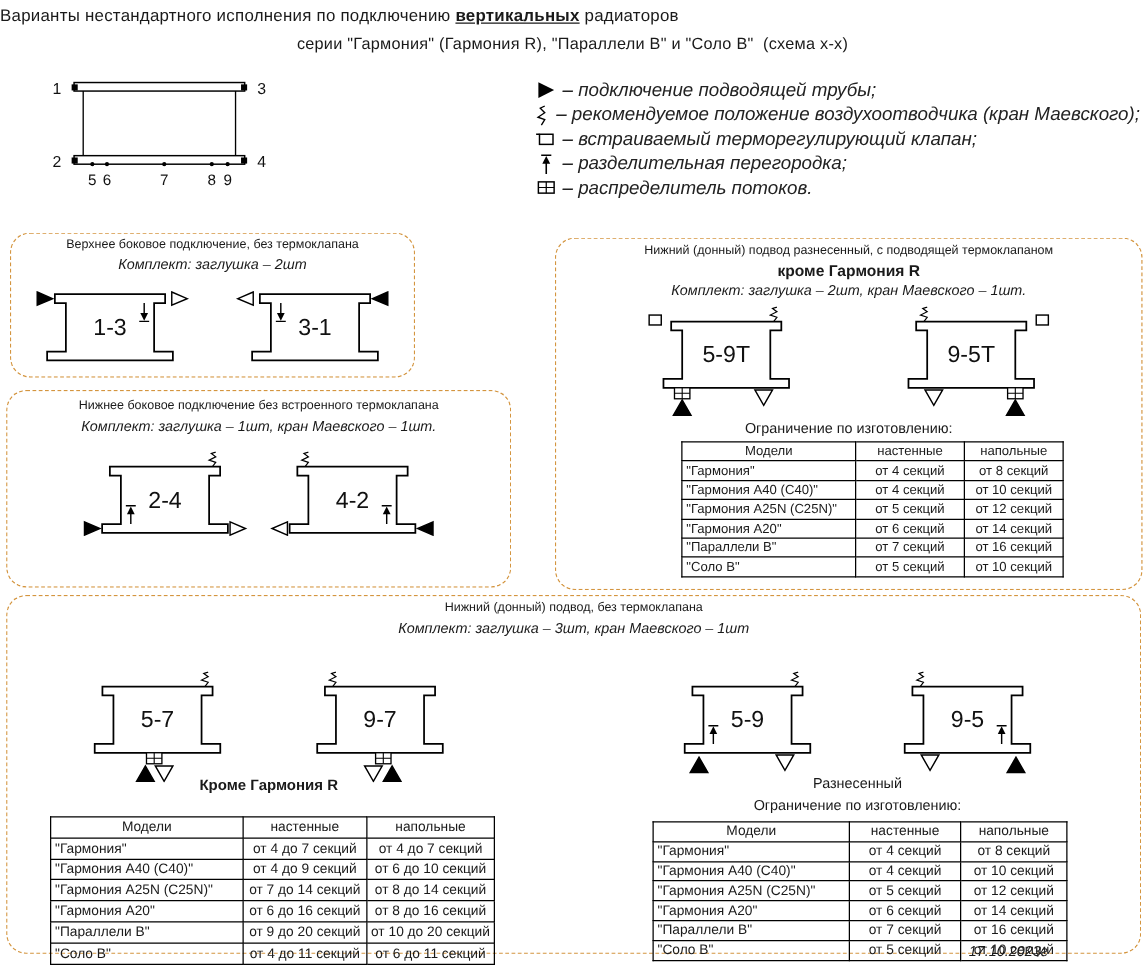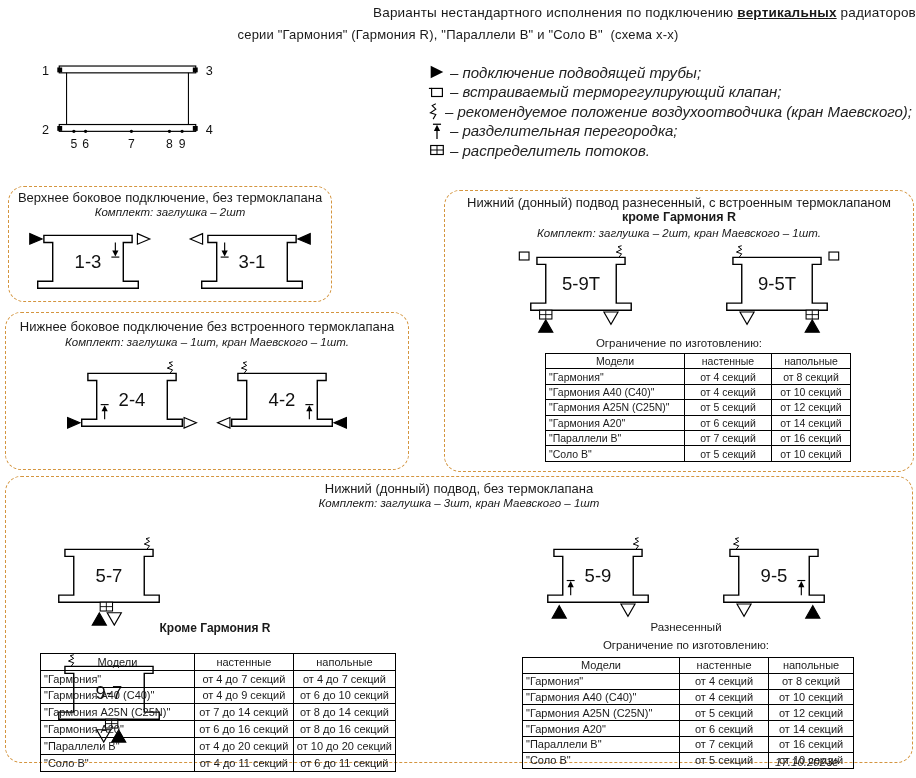--- a/index.html
+++ b/index.html
@@ -1,38 +1,38 @@
 <!DOCTYPE html>
 <html><head>
 <meta charset="utf-8">
 <style>
   html,body{margin:0;padding:0;background:#fff;}
   #page{position:relative;width:916px;height:778px;background:#fff;overflow:hidden;
         font-family:"Liberation Sans",sans-serif;color:#1a1a1a;}
-  .t1{position:absolute;top:5px;left:0;width:916px;text-align:right;font-size:13.5px;letter-spacing:.2px;}
+  .t1{position:absolute;top:5px;left:0;width:916px;text-align:left;font-size:13.5px;letter-spacing:.2px;}
   .t1 .u{font-weight:bold;text-decoration:underline;}
   .t2{position:absolute;top:27px;left:0;width:916px;text-align:center;font-size:13px;letter-spacing:.2px;}
   #overview{position:absolute;left:30px;top:56px;}
   #legend{position:absolute;left:424px;top:64px;width:488px;}
   .lrow{display:flex;align-items:center;margin-bottom:3.5px;height:16px;}
   .lic{width:26px;display:inline-flex;justify-content:center;}
   .ltx{font-style:italic;font-size:15px;white-space:nowrap;color:#222;}
   .box{position:absolute;border:1.6px dashed #d4953f;border-radius:16px;background:#fff;}
   #secA{left:8px;top:186px;width:322px;height:114px;}
   #secB{left:5px;top:312px;width:402px;height:156px;}
   #secC{left:444px;top:190px;width:468px;height:280px;}
   #secD{left:5px;top:476px;width:906px;height:285px;}
-  .st{position:absolute;left:0;width:100%;text-align:center;font-size:13px;white-space:nowrap;}
+  .st{position:absolute;left:0;width:100%;text-align:center;font-size:10px;white-space:nowrap;}
   .ss{position:absolute;left:0;width:100%;text-align:center;font-style:italic;font-size:11.5px;white-space:nowrap;}
   .sb{position:absolute;left:0;width:100%;text-align:center;font-size:12.5px;font-weight:bold;white-space:nowrap;}
   .rads{position:absolute;display:flex;}
   #radsA{left:0;top:36px;width:322px;justify-content:center;gap:14px;}
   #radsB{left:0;top:48px;width:402px;justify-content:center;}
   #radsC{left:0;top:54px;width:468px;justify-content:center;gap:46px;}
-  #radsDL{left:0;top:40px;width:100%;justify-content:center;gap:28px;flex-direction:column;}
+  #radsDL{left:0;top:40px;width:100%;justify-content:center;gap:28px;}
   #radsDR{left:0;top:40px;width:100%;justify-content:center;gap:26px;}
   #grpDL{position:absolute;left:28px;top:20px;width:362px;height:262px;}
   #grpDR{position:absolute;left:512px;top:20px;width:336px;height:262px;}
   .cap{position:absolute;left:0;width:100%;text-align:center;font-size:11.5px;white-space:nowrap;}
   table{border-collapse:collapse;table-layout:fixed;}
   td,th{border:1px solid #000;font-weight:normal;padding:0 3px;overflow:hidden;white-space:nowrap;}
   th{text-align:center;}
   td{text-align:left;}
   td.c{text-align:center;}
   .tbl{position:absolute;}
@@ -85,33 +85,33 @@
         <span class="lic">
           <svg width="18" height="18" viewBox="0 0 20 20">
             <polygon points="3,3 17,10 3,17" fill="#000"></polygon>
           </svg>
         </span>
         <span class="ltx">– подключение подводящей трубы;</span>
       </div>
       <div class="lrow">
         <span class="lic">
           <svg width="18" height="18" viewBox="0 0 20 20">
+            <polyline points="9,19 12,14 6,12 12,8 8,4 12,2" fill="none" stroke="#000" stroke-width="1.2"></polyline>
+          </svg>
+        </span>
+        <span class="ltx">– рекомендуемое положение воздухоотводчика (кран Маевского);</span>
+      </div>
+      <div class="lrow">
+        <span class="lic">
+          <svg width="18" height="18" viewBox="0 0 20 20">
             <rect x="4" y="6" width="12" height="9" fill="#fff" stroke="#000" stroke-width="1.3"></rect>
             <line x1="1" y1="6" x2="4" y2="6" stroke="#000" stroke-width="1.3"></line>
           </svg>
         </span>
         <span class="ltx">– встраиваемый терморегулирующий клапан;</span>
-      </div>
-      <div class="lrow">
-        <span class="lic">
-          <svg width="18" height="18" viewBox="0 0 20 20">
-            <polyline points="9,19 12,14 6,12 12,8 8,4 12,2" fill="none" stroke="#000" stroke-width="1.2"></polyline>
-          </svg>
-        </span>
-        <span class="ltx">– рекомендуемое положение воздухоотводчика (кран Маевского);</span>
       </div>
       <div class="lrow">
         <span class="lic">
           <svg width="18" height="18" viewBox="0 0 20 20">
             <line x1="10" y1="19" x2="10" y2="9" stroke="#000" stroke-width="1.4"></line>
             <polygon points="6.5,10 13.5,10 10,3" fill="#000"></polygon>
             <line x1="5.5" y1="2.5" x2="14.5" y2="2.5" stroke="#000" stroke-width="1.4"></line>
           </svg>
         </span>
         <span class="ltx">– разделительная перегородка;</span>
@@ -174,21 +174,21 @@
           <polygon points="26,64 12,70 26,76" fill="#fff" stroke="#000" stroke-width="1.3"></polygon>
           <line x1="116" y1="66" x2="116" y2="55" stroke="#000" stroke-width="1.3"></line>
           <polygon points="112.5,57 119.5,57 116,50" fill="#000"></polygon>
           <line x1="111.5" y1="49.4" x2="120.5" y2="49.4" stroke="#000" stroke-width="1.3"></line>
           <polygon points="158,64 144,70 158,76" fill="#000" stroke="#000" stroke-width="1.3"></polygon>
         </svg>
       </div>
   </div>
 
   <div class="box" id="secC">
-    <div class="st" style="top:4px">Нижний (донный) подвод разнесенный, с встроенным термоклапаном</div>
+    <div class="st" style="top:4px">Нижний (донный) подвод разнесенный, с подводящей термоклапаном</div>
     <div class="sb" style="top:19px">кроме Гармония R</div>
     <div class="ss" style="top:36px">Комплект: заглушка – 2шт, кран Маевского – 1шт.</div>
     <div class="rads" id="radsC">
         <svg width="150" height="89" viewBox="0 0 170 101">
           <path d="M35,14 H135 V22 H125 V66 H142 V74 H28 V66 H45 V22 H35 Z" fill="none" stroke="#000" stroke-width="1.6"></path>
           <text x="85" y="51" font-size="21" text-anchor="middle" fill="#111" font-family="Liberation Sans, sans-serif">5-9Т</text>
           <rect x="15" y="8" width="11" height="9" fill="#fff" stroke="#000" stroke-width="1.3"></rect>
           <polyline points="128,14 131,10 125,8 131,5 127,2 131,0.8" fill="none" stroke="#000" stroke-width="1.1"></polyline>
           <rect x="38" y="74" width="14" height="10" fill="#fff" stroke="#000" stroke-width="1.2"></rect>
           <line x1="45" y1="74" x2="45" y2="84" stroke="#000" stroke-width="1"></line>
@@ -303,21 +303,21 @@
                 <td class="w1 c">от 7 до 14 секций</td>
                 <td class="w2 c">от 8 до 14 секций</td>
               </tr>
               <tr>
                 <td class="w0">"Гармония А20"</td>
                 <td class="w1 c">от 6 до 16 секций</td>
                 <td class="w2 c">от 8 до 16 секций</td>
               </tr>
               <tr>
                 <td class="w0">"Параллели В"</td>
-                <td class="w1 c">от 4 до 20 секций</td>
+                <td class="w1 c">от 9 до 20 секций</td>
                 <td class="w2 c">от 10 до 20 секций</td>
               </tr>
               <tr>
                 <td class="w0">"Соло В"</td>
                 <td class="w1 c">от 4 до 11 секций</td>
                 <td class="w2 c">от 6 до 11 секций</td>
               </tr>
             </tbody>
           </table>
         </div>

